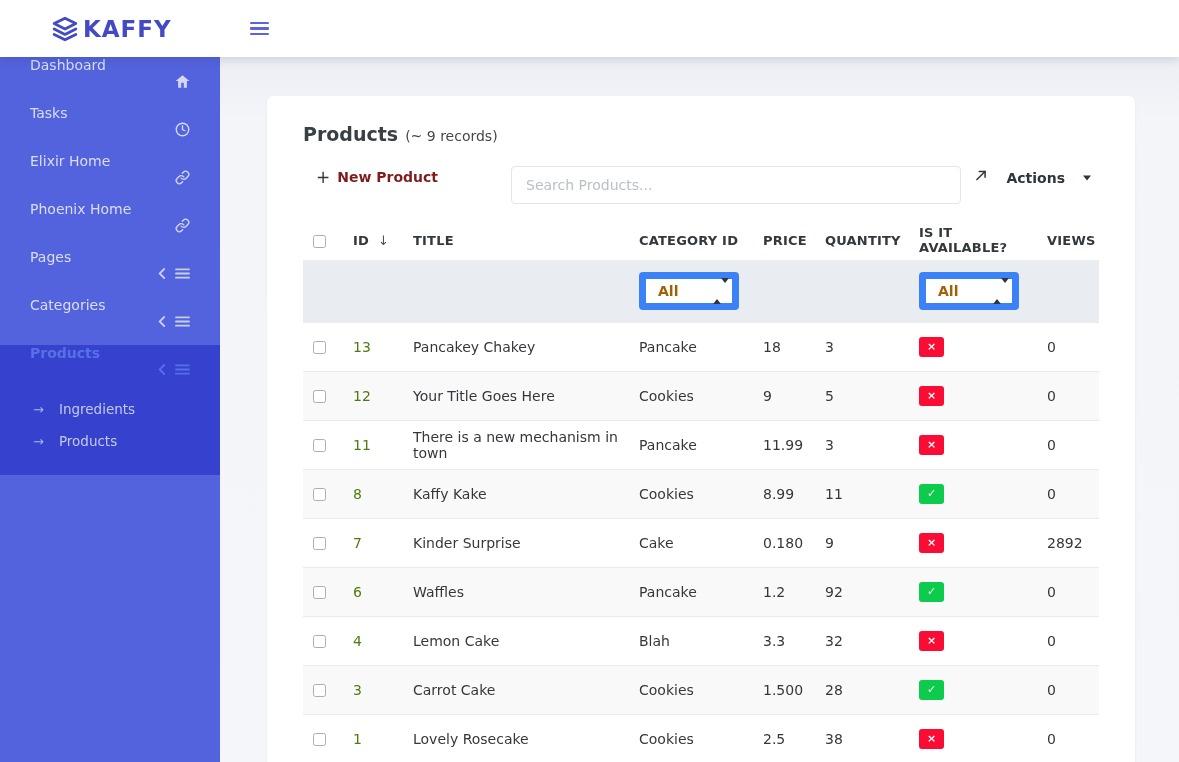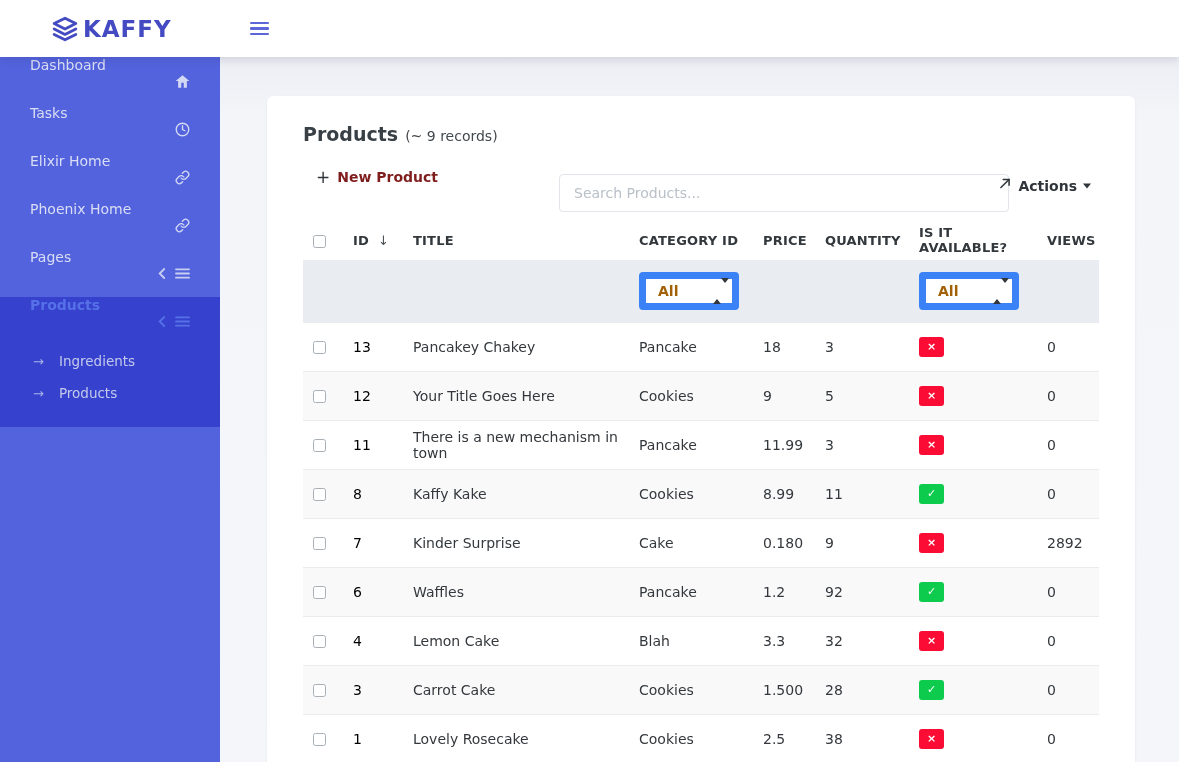--- a/index.html
+++ b/index.html
@@ -38,40 +38,40 @@
 
   .heading-row { display:flex; align-items:baseline; gap:7px; }
   .page-title { font-size:19px; font-weight:700; color:#383f45; line-height:24px; }
   .records-note { font-size:14px; color:#43484d; }
 
   .toolbar { position:relative; height:38px; margin-top:12px; margin-bottom:24px; }
   .new-product { position:absolute; left:13px; top:50%; transform:translateY(-50%);
     display:flex; align-items:center; gap:7px; cursor:pointer; text-decoration:none; }
   .new-product .plus { font-size:17px; font-weight:400; color:#2f353b; }
   .new-product .np-label { font-size:14px; font-weight:700; color:#7f1d1d; }
-  .search-input { position:absolute; left:208px; top:16px; width:450px; height:38px;
+  .search-input { position:absolute; left:208px; top:8px; width:450px; height:38px;
     border:1px solid #e2e5ea; border-radius:4px; padding:0 14px; font-size:14px; color:#495057;
-    font-family:"DejaVu Sans","Liberation Sans",sans-serif; outline:none; background:#fff;margin-left:48px; }
+    font-family:"DejaVu Sans","Liberation Sans",sans-serif; outline:none; background:#fff; }
   .search-input::placeholder { color:#b9c0c8; }
   .actions { position:absolute; right:8px; top:50%; transform:translateY(-50%);
-    display:flex; align-items:center; gap:6px; cursor:pointer;margin-top:8px; }
+    display:flex; align-items:center; gap:18px; cursor:pointer; }
   .actions .a-label { font-size:14px; font-weight:700; color:#2f353b; }
   .caret-down-sm { width:0; height:0; border-left:4px solid transparent; border-right:4px solid transparent;
     border-top:5px solid #2f353b; margin-top:2px; }
 
   
   table { width:796px; border-collapse:collapse; table-layout:fixed; }
   th, td { text-align:left; padding-left:10px; font-size:14px; color:#34383c; vertical-align:middle; }
   thead th { height:40px; font-size:13px; font-weight:700; color:#33383d; letter-spacing:.2px; }
   .sort-arrow { font-size:13px; color:#4a5056; margin-left:9px; font-weight:400; }
   tr.filter-row td { background:#e9edf2; height:62px; }
   tbody tr.data-row { height:49px; border-top:1px solid #e9ecef; }
   tbody tr.data-row:nth-child(odd) { background:#f9f9fa; }
   tbody tr.data-row:nth-child(even) { background:#ffffff; }
-  td.id-cell a { color:#000000; text-decoration:none; cursor:pointer; }
+  td.id-cell a { color:#4d7c0f; text-decoration:none; cursor:pointer; }
 
   .checkbox { display:inline-block; width:13px; height:13px; border:1px solid #a9afb6; border-radius:2.5px;
     background:#fff; cursor:pointer; vertical-align:middle; }
 
   .select-wrap { position:relative; display:inline-block; }
   select.filter-select { appearance:none; -webkit-appearance:none; width:100px; height:38px;
     border:7px solid #3b82f6; border-radius:4px; background:#fff; padding:0 8px 0 12px;
     font-size:14px; color:#a16207; font-weight:600; cursor:pointer; outline:none;
     font-family:"DejaVu Sans","Liberation Sans",sans-serif; }
   .select-caret { position:absolute; right:10px; top:50%; transform:translateY(-50%); pointer-events:none; }
@@ -165,20 +165,37 @@
       <span>
         <svg width="15" height="13" viewBox="0 0 16 14" stroke="#c8cef2" stroke-width="2" stroke-linecap="round">
             <line x1="1" y1="2.5" x2="15" y2="2.5"></line>
             <line x1="1" y1="7" x2="15" y2="7"></line>
             <line x1="1" y1="11.5" x2="15" y2="11.5"></line>
           </svg>
       </span>
     </span>
   </div>
 
+  <div class="nav-item">
+    <span class="nav-label">Categories</span>
+    <span class="nav-icons">
+      <span>
+        <svg width="9" height="13" viewBox="0 0 10 14" fill="none" stroke="#c8cef2" stroke-width="2" stroke-linecap="round">
+            <polyline points="8 2 3 7 8 12"></polyline>
+          </svg>
+      </span>
+      <span>
+        <svg width="15" height="13" viewBox="0 0 16 14" stroke="#c8cef2" stroke-width="2" stroke-linecap="round">
+            <line x1="1" y1="2.5" x2="15" y2="2.5"></line>
+            <line x1="1" y1="7" x2="15" y2="7"></line>
+            <line x1="1" y1="11.5" x2="15" y2="11.5"></line>
+          </svg>
+      </span>
+    </span>
+  </div>
 
   <div class="nav-group-active">
     <div class="nav-item">
       <span class="nav-label">Products</span>
       <span class="nav-icons">
         <span>
           <svg width="9" height="13" viewBox="0 0 10 14" fill="none" stroke="#5671e8" stroke-width="2" stroke-linecap="round">
               <polyline points="8 2 3 7 8 12"></polyline>
             </svg>
         </span>

